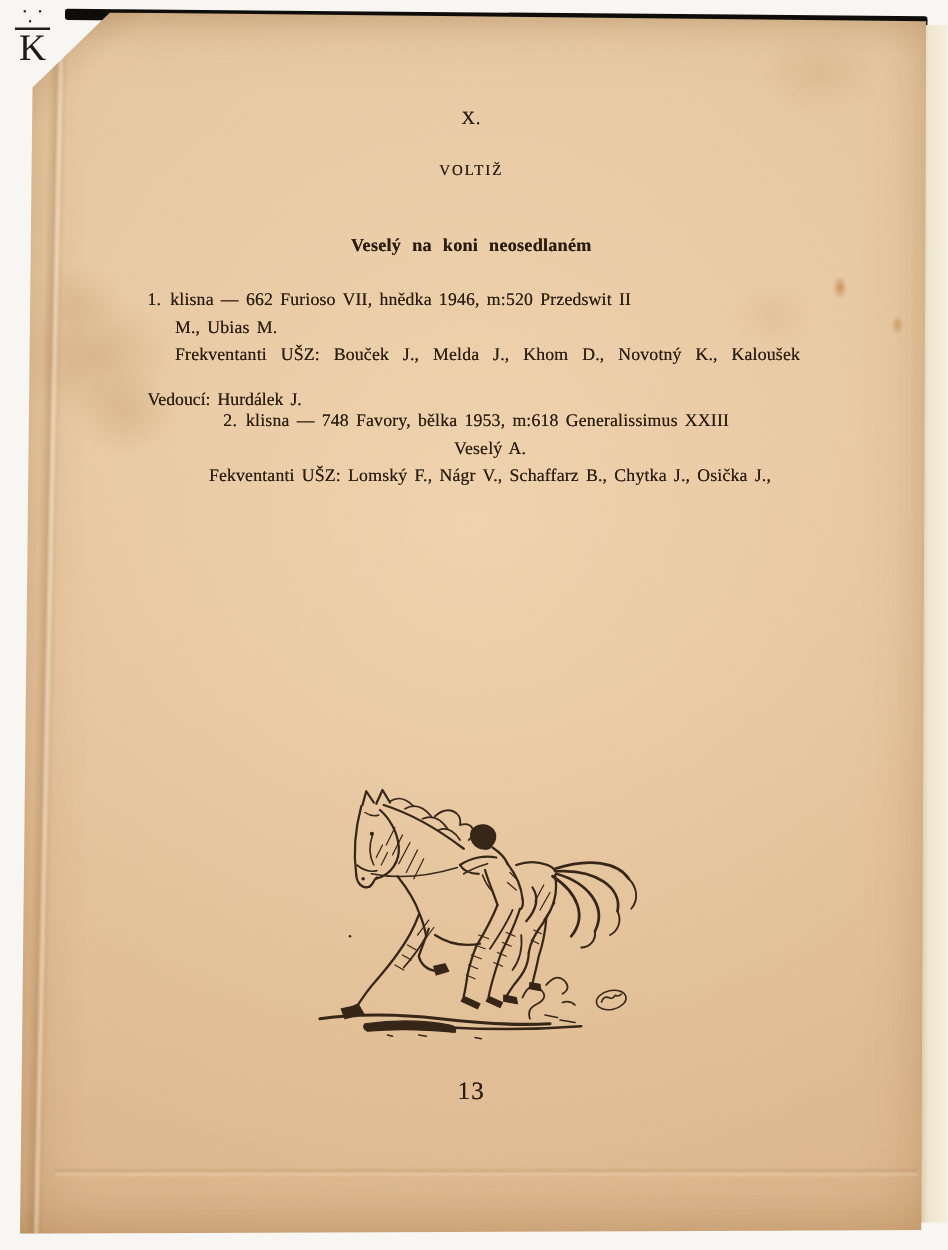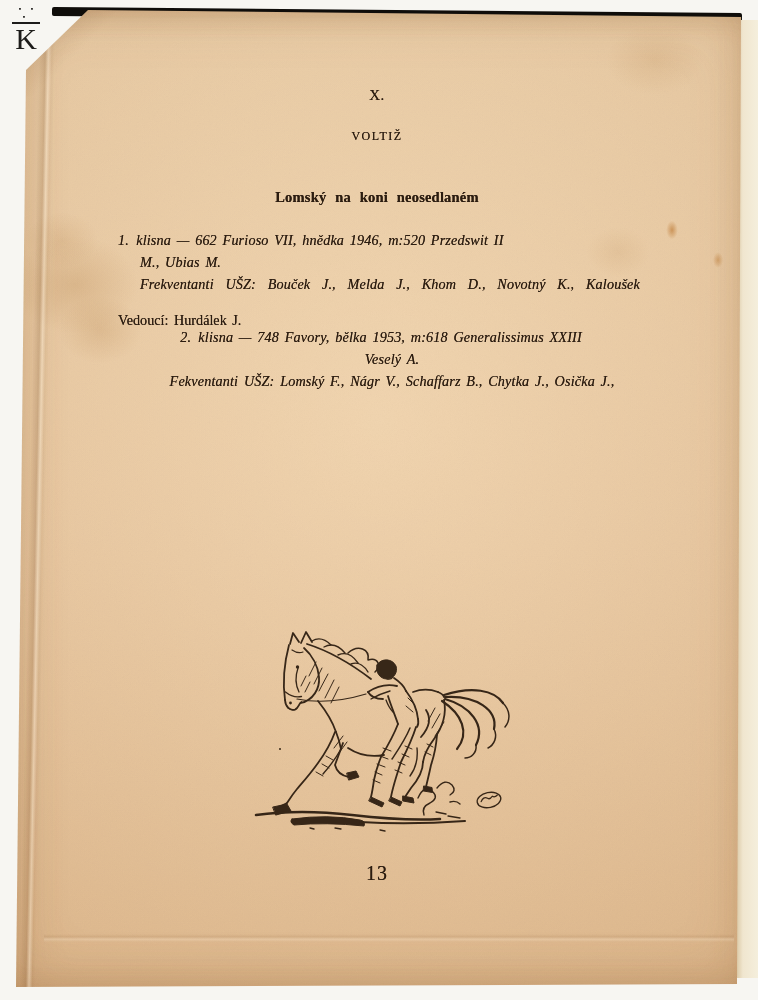--- a/index.html
+++ b/index.html
@@ -62,21 +62,21 @@
   .stamp-line{width:28px;height:2px;background:#1d1c1a;margin:1px auto 0;}
   .stamp-k{font-size:30px;line-height:30px;font-weight:400;margin-top:0;}
 
   
   .ink{color:#2b1c10;text-shadow:0 0 .45px rgba(43,28,16,.85);}
   .text-col{position:absolute;left:0;top:0;width:754px;}
   .chapter{position:absolute;top:87px;left:0;width:100%;text-align:center;font-size:15px;letter-spacing:.5px;}
   .title{position:absolute;top:129px;left:0;width:100%;text-align:center;font-size:12px;letter-spacing:1.5px;}
   .subtitle{position:absolute;top:189px;left:0;width:100%;text-align:center;font-size:14.5px;font-weight:700;word-spacing:5px;letter-spacing:.2px;}
   .entry{position:absolute;left:118px;width:526px;font-size:14.2px;}
-  .entry .line{line-height:22px;word-spacing:2px;letter-spacing:.15px;white-space:nowrap;font-style:italic;}
+  .entry .line{line-height:22px;word-spacing:2px;letter-spacing:.15px;white-space:nowrap;}
   .entry .cont{padding-left:22px;}
   .entry .just{white-space:normal;text-align:justify;text-align-last:justify;width:500px;word-spacing:0;}
   .entry .leader{line-height:22px;margin-top:14px;word-spacing:2px;}
   .entry-1{top:229px;}
   .entry-2{top:326px;text-align:center;}
   .page-number{position:absolute;top:862px;left:0;width:100%;text-align:center;font-size:20px;letter-spacing:1px;}
 
   .illustration{position:absolute;left:240px;top:616px;width:305px;height:235px;opacity:.93;}
 </style>
 </head>
@@ -96,21 +96,21 @@
       </filter>
     <rect width="758" height="1000" filter="url(#g)"></rect>
   </svg>
   <div class="crease-left"></div>
   <div class="crease-h"></div>
   <div class="fold-tl"></div>
 
   <div class="text-col">
     <div class="chapter ink">X.</div>
     <div class="title ink">VOLTIŽ</div>
-    <div class="subtitle ink">Lomský na koni neosedlaném</div>
+    <div class="subtitle ink">Veselý na koni neosedlaném</div>
 
     <div class="entry entry-1 ink">
       <div class="line">1. klisna — 662 Furioso VII, hnědka 1946, m:520 Przedswit II</div>
       <div class="line cont">M., Ubias M.</div>
       <div class="line cont just">Frekventanti UŠZ: Bouček J., Melda J., Khom D., Novotný K., Kaloušek</div>
       <div class="leader">Vedoucí: Hurdálek J.</div>
     </div>
 
     <div class="entry entry-2 ink">
       <div class="line">2. klisna — 748 Favory, bělka 1953, m:618 Generalissimus XXIII</div>

